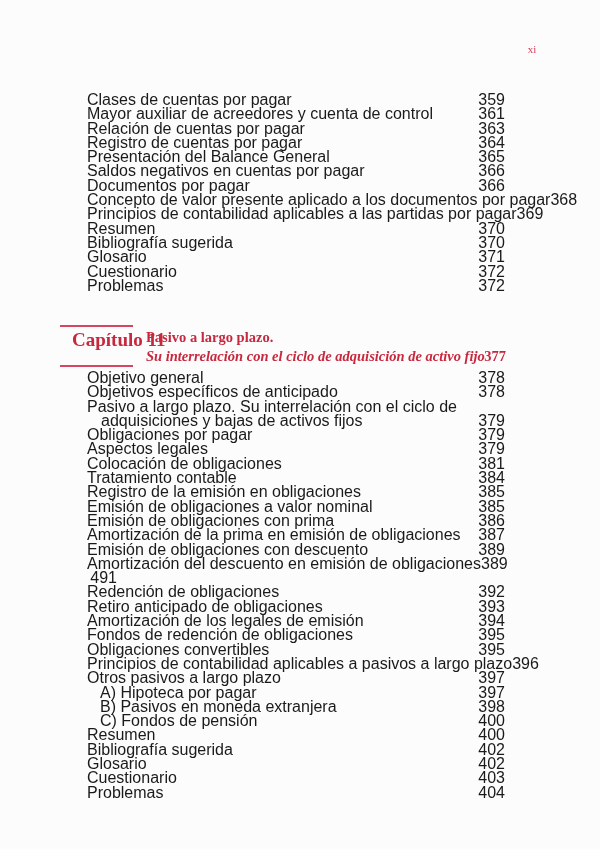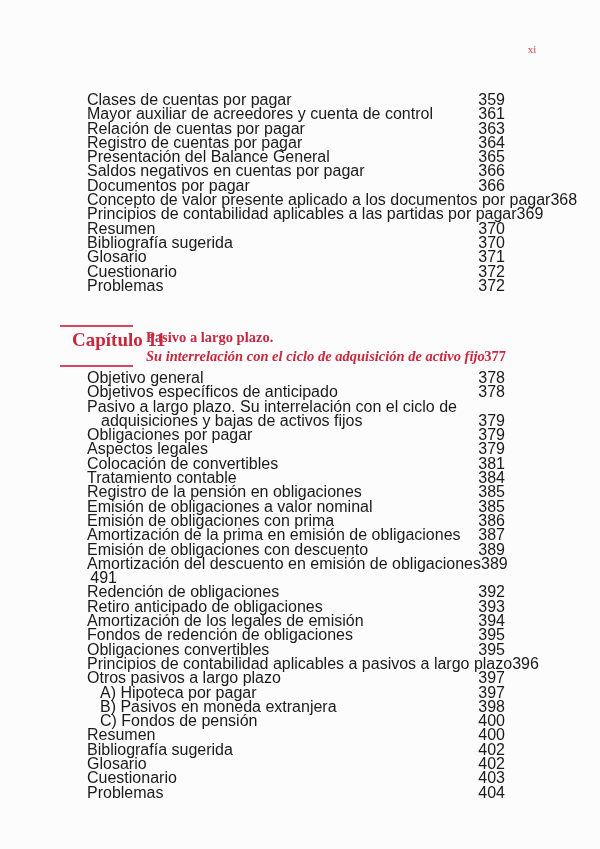--- a/index.html
+++ b/index.html
@@ -122,29 +122,29 @@
     </div>
     <div class="row">
       <span class="label">Obligaciones por pagar</span>
       <span class="num">379</span>
     </div>
     <div class="row">
       <span class="label">Aspectos legales</span>
       <span class="num">379</span>
     </div>
     <div class="row">
-      <span class="label">Colocación de convertibles</span>
+      <span class="label">Colocación de obligaciones</span>
       <span class="num">381</span>
     </div>
     <div class="row">
       <span class="label">Tratamiento contable</span>
       <span class="num">384</span>
     </div>
     <div class="row">
-      <span class="label">Registro de la pensión en obligaciones</span>
+      <span class="label">Registro de la emisión en obligaciones</span>
       <span class="num">385</span>
     </div>
     <div class="row">
       <span class="label">Emisión de obligaciones a valor nominal</span>
       <span class="num">385</span>
     </div>
     <div class="row">
       <span class="label">Emisión de obligaciones con prima</span>
       <span class="num">386</span>
     </div>

